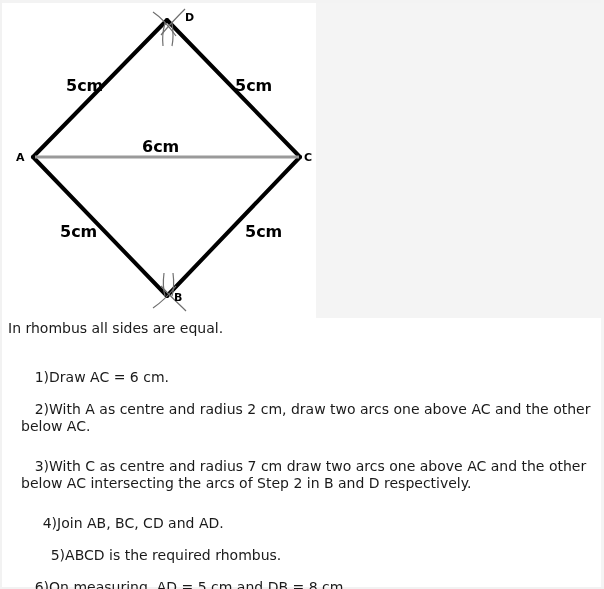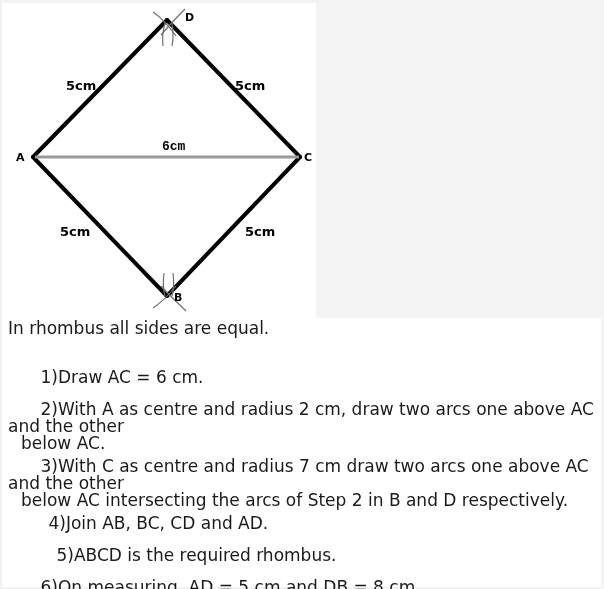--- a/index.html
+++ b/index.html
@@ -68,21 +68,21 @@
     height: 313px;
     background: #ffffff;
   }
   #figure svg {
     display: block;
   }
 
   .fig-label {
     position: absolute;
     font-family: "DejaVu Sans", sans-serif;
-    font-size: 13px;
+    font-size: 16px;
     font-weight: bold;
     color: #000000;
     white-space: nowrap;
     line-height: 12px;
   }
   .vertex-label {
     font-size: 11px;
     font-weight: bold;
   }
 
@@ -90,21 +90,21 @@
   #steps {
     position: absolute;
     left: 8px;
     top: 318px;
     width: 592px;
     height: 268px;
   }
   .para {
     position: absolute;
     font-family: "DejaVu Sans", sans-serif;
-    font-size: 17px;
+    font-size: 14px;
     line-height: 17px;
     color: #1a1a1a;
     white-space: pre-wrap;
     text-align: left;
   }
   .para .num {
     display: inline;
   }
   .indent-line {
     display: block;
@@ -149,21 +149,21 @@
     <span class="fig-label vertex-label" style="left:14px; top:149px;">A</span>
     <span class="fig-label vertex-label" style="left:172px; top:289px;">B</span>
     <span class="fig-label vertex-label" style="left:302px; top:149px;">C</span>
     <span class="fig-label vertex-label" style="left:183px; top:9px;">D</span>
 
     <span class="fig-label" style="left:64px; top:77px;">5cm</span>
     <span class="fig-label" style="left:233px; top:77px;">5cm</span>
     <span class="fig-label" style="left:58px; top:223px;">5cm</span>
     <span class="fig-label" style="left:243px; top:223px;">5cm</span>
 
-    <span class="fig-label" style="left:160px; top:138px;font-family:Liberation Mono, monospace;">6cm</span>
+    <span class="fig-label" style="left:140px; top:138px;">6cm</span>
   </div>
 
   <div id="steps">
 
     <div class="para" style="left:0px; top:2px; width:590px;">In rhombus all sides are equal.</div>
 
     <div class="para" style="left:0px; top:34px; width:590px;">
       <span class="num">1)</span><span>Draw AC = 6 cm.</span>
     </div>
 

